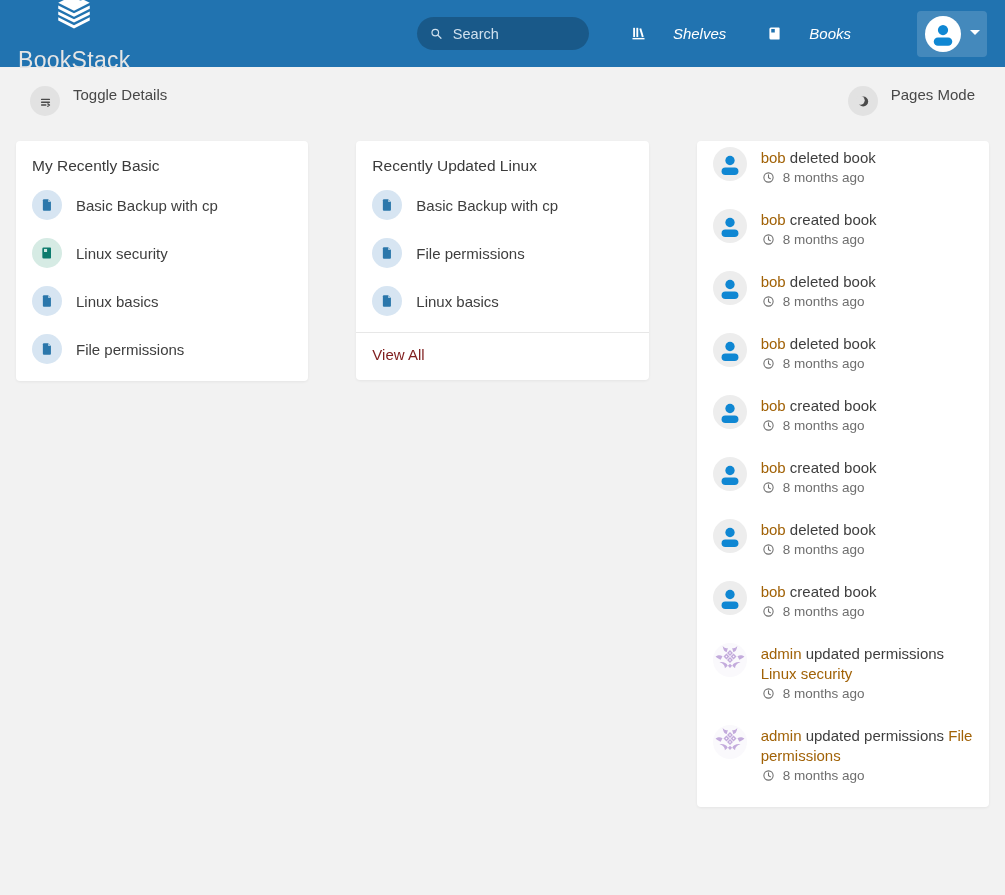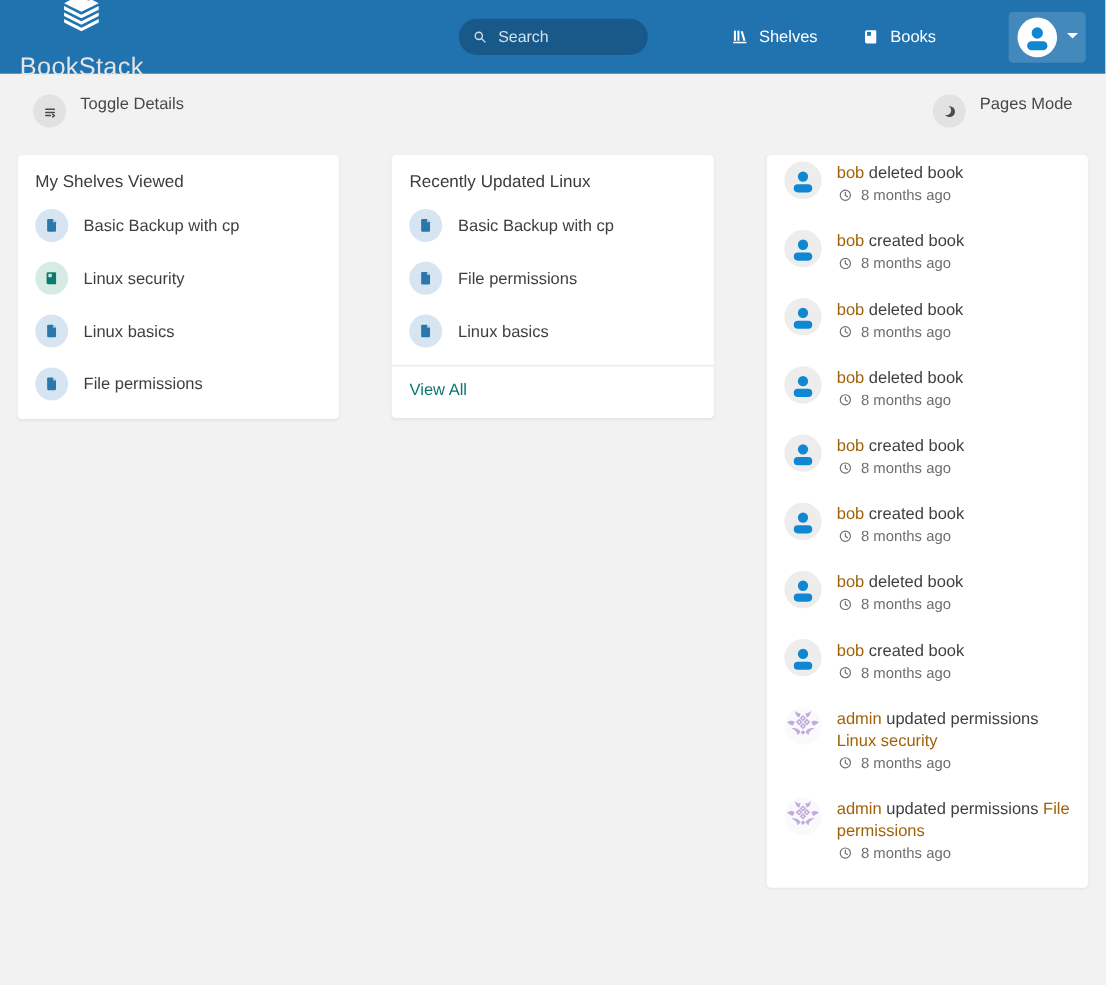--- a/index.html
+++ b/index.html
@@ -23,22 +23,22 @@
     background:rgba(0,0,0,0.22);
     display:flex; align-items:center; padding:0 12px; gap:8px;
   }
   .search-box input {
     background:transparent; border:none; outline:none; color:#fff;
     font-size:14.5px; width:100%; font-family:inherit;
   }
   .search-box input::placeholder { color:#cfe0ee; opacity:1; }
   nav.header-nav { margin-left:auto; display:flex; align-items:center; gap:40px; }
   .nav-link {
-    display:flex; align-items:flex-end; gap:9px; color:#fff; font-size:15px;
-    text-decoration:none; cursor:pointer;
+    display:flex; align-items:flex-end; gap:26px; color:#fff; font-size:15px;
+    text-decoration:none; cursor:pointer;font-style:italic;
   }
   .user-btn {
     margin-left:26px; width:70px; height:46px; border:none; border-radius:4px;
     background:rgba(255,255,255,0.16); display:flex; align-items:center;
     justify-content:center; gap:9px; cursor:pointer;
   }
   .user-circle {
     width:36px; height:36px; border-radius:50%; background:#fff; overflow:hidden;
     display:flex; align-items:center; justify-content:center;
   }
@@ -70,21 +70,21 @@
   .type-circle {
     width:30px; height:30px; border-radius:50%; flex:none;
     display:flex; align-items:center; justify-content:center;
   }
   .type-circle.t-page { background:#d7e5f2; }
   .type-circle.t-book { background:#d6ebe4; }
   .type-circle svg { display:none; }
   .type-circle.t-page svg.page-glyph { display:block; }
   .type-circle.t-book svg.book-glyph { display:block; }
   .view-all-row { border-top:1px solid #e7e7e7; margin-top:7px; padding:13px 16px 8px; }
-  .view-all-row a { color:#0f766e; font-size:15px; text-decoration:none; cursor:pointer; }
+  .view-all-row a { color:#7f1d1d; font-size:15px; text-decoration:none; cursor:pointer; }
   
   .card.activity { padding-bottom:0; }
   .card.activity h4 { padding-bottom:12px; }
   .activity-item { display:flex; gap:14px; padding:0 16px; margin-bottom:24px; }
   .avatar {
     width:34px; height:34px; border-radius:50%; background:#ededed;
     flex:none; overflow:hidden; display:flex; align-items:center; justify-content:center;
   }
   .avatar svg { display:none; }
   .avatar.av-person svg.person-glyph { display:block; }
@@ -171,21 +171,21 @@
         <circle cx="9" cy="10.4" r="6.1" fill="#e2e2e2"></circle>
       </svg>
     </span>
     <span>Pages Mode</span>
   </button>
 </div>
 
 <main class="grid">
 
   <section class="card">
-    <h4>My Shelves Viewed</h4>
+    <h4>My Recently Basic</h4>
     <div>
 
         <a class="entity-row">
           <span class="type-circle t-page">
             <svg class="page-glyph" width="16" height="16" viewBox="0 0 24 24">
               <path d="M7.3 3.3 h6.4 l4.2 4.2 V19 a1.5 1.5 0 0 1 -1.5 1.5 H7.3 A1.5 1.5 0 0 1 5.8 19 V4.8 A1.5 1.5 0 0 1 7.3 3.3 Z" fill="#2b77ab"></path>
               <path d="M13.7 3.3 l4.2 4.2 h-4.2 z" fill="#a9c8de"></path>
             </svg>
 
           </span>

